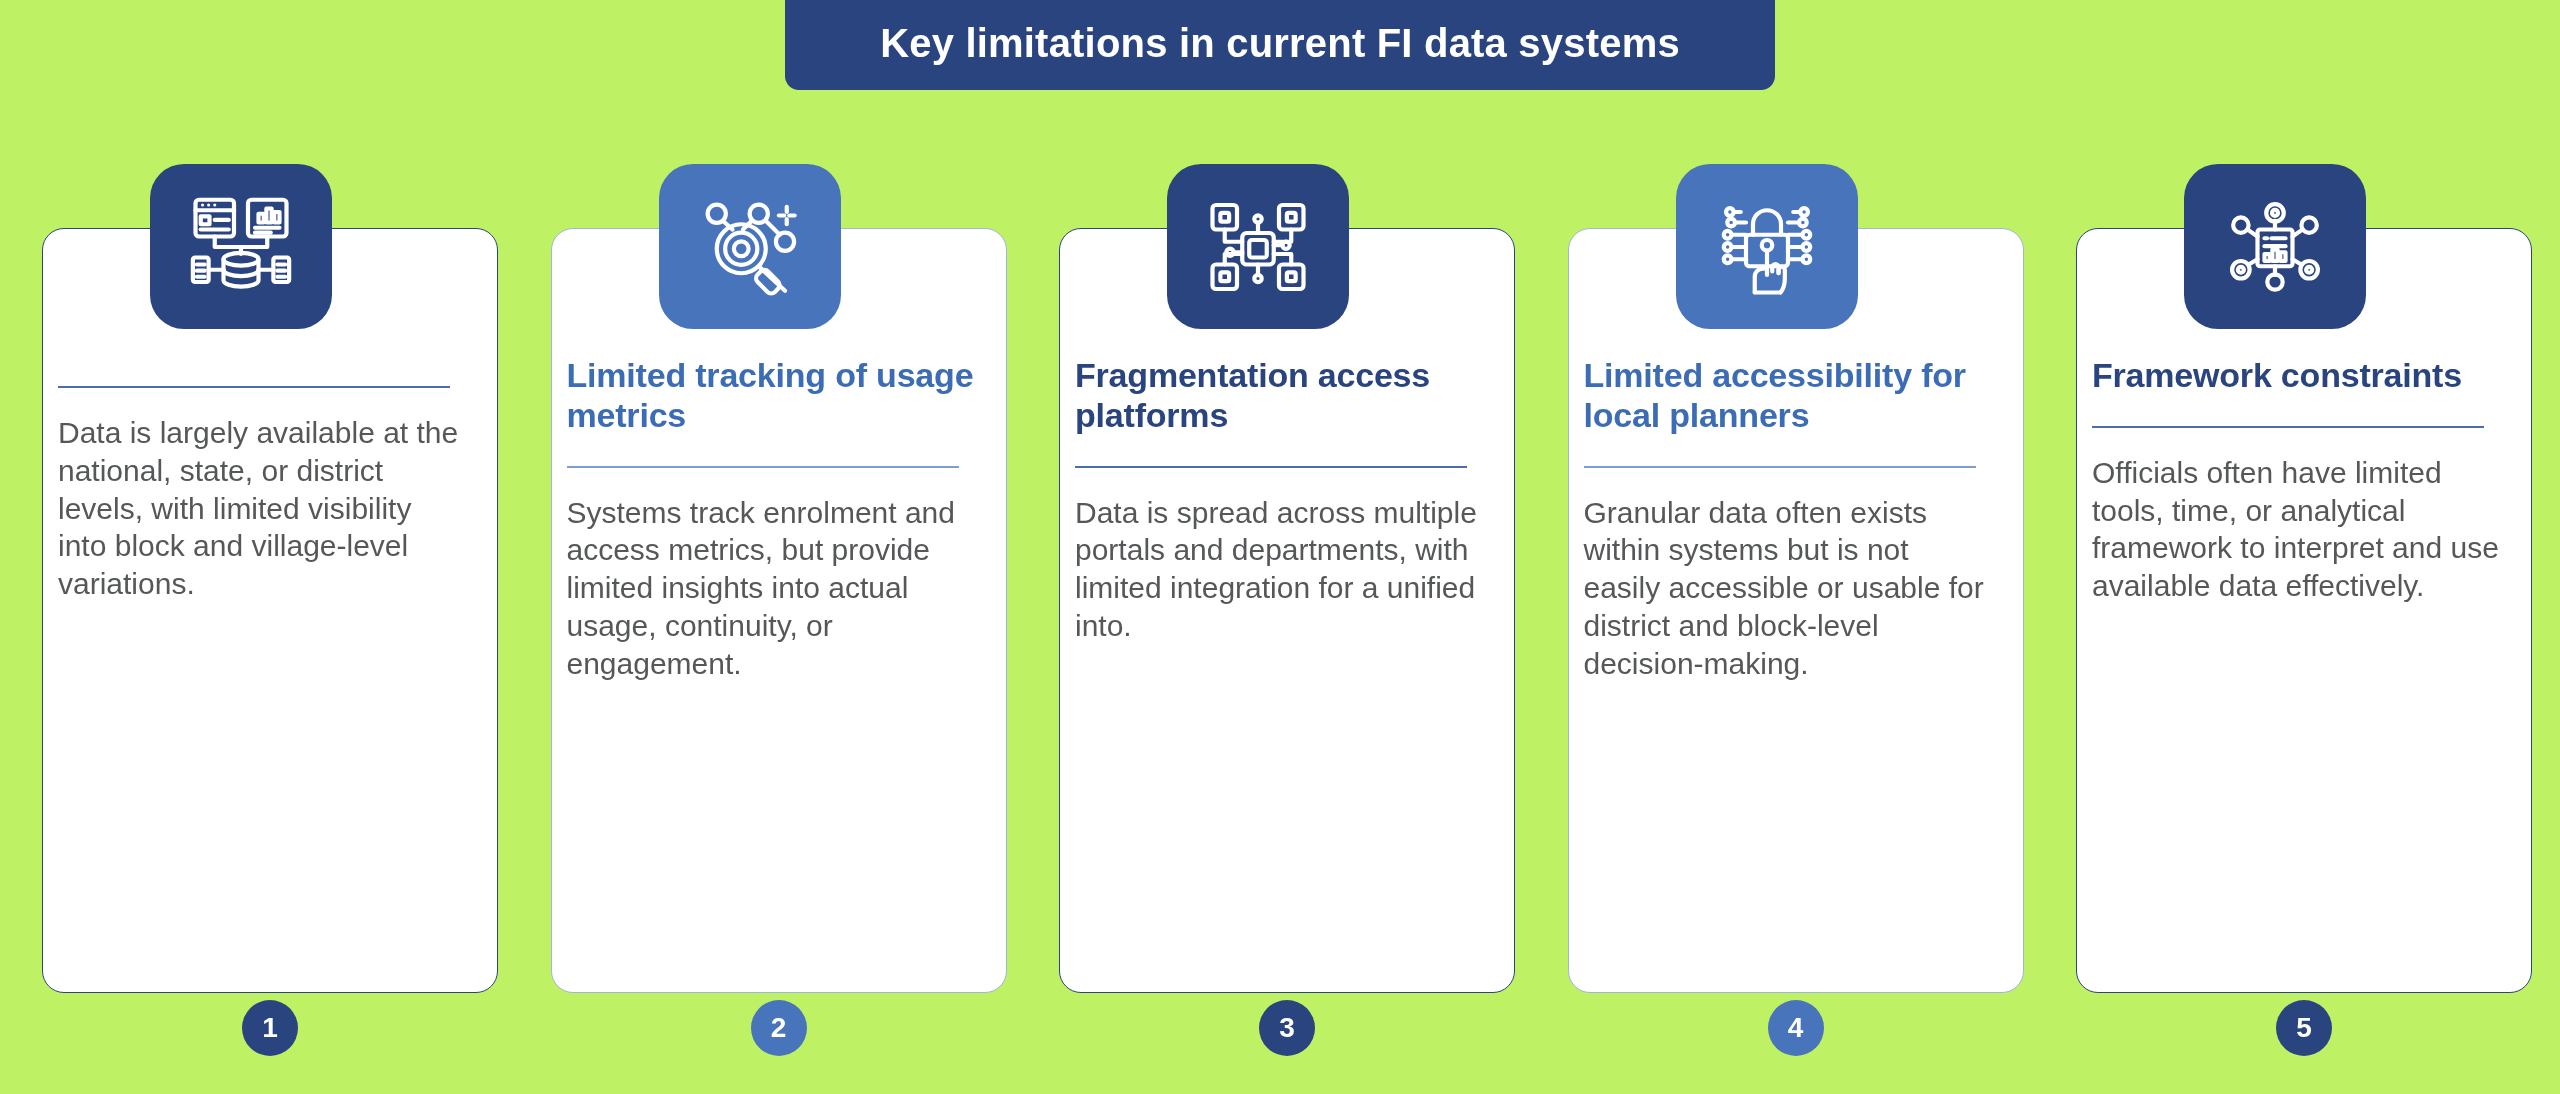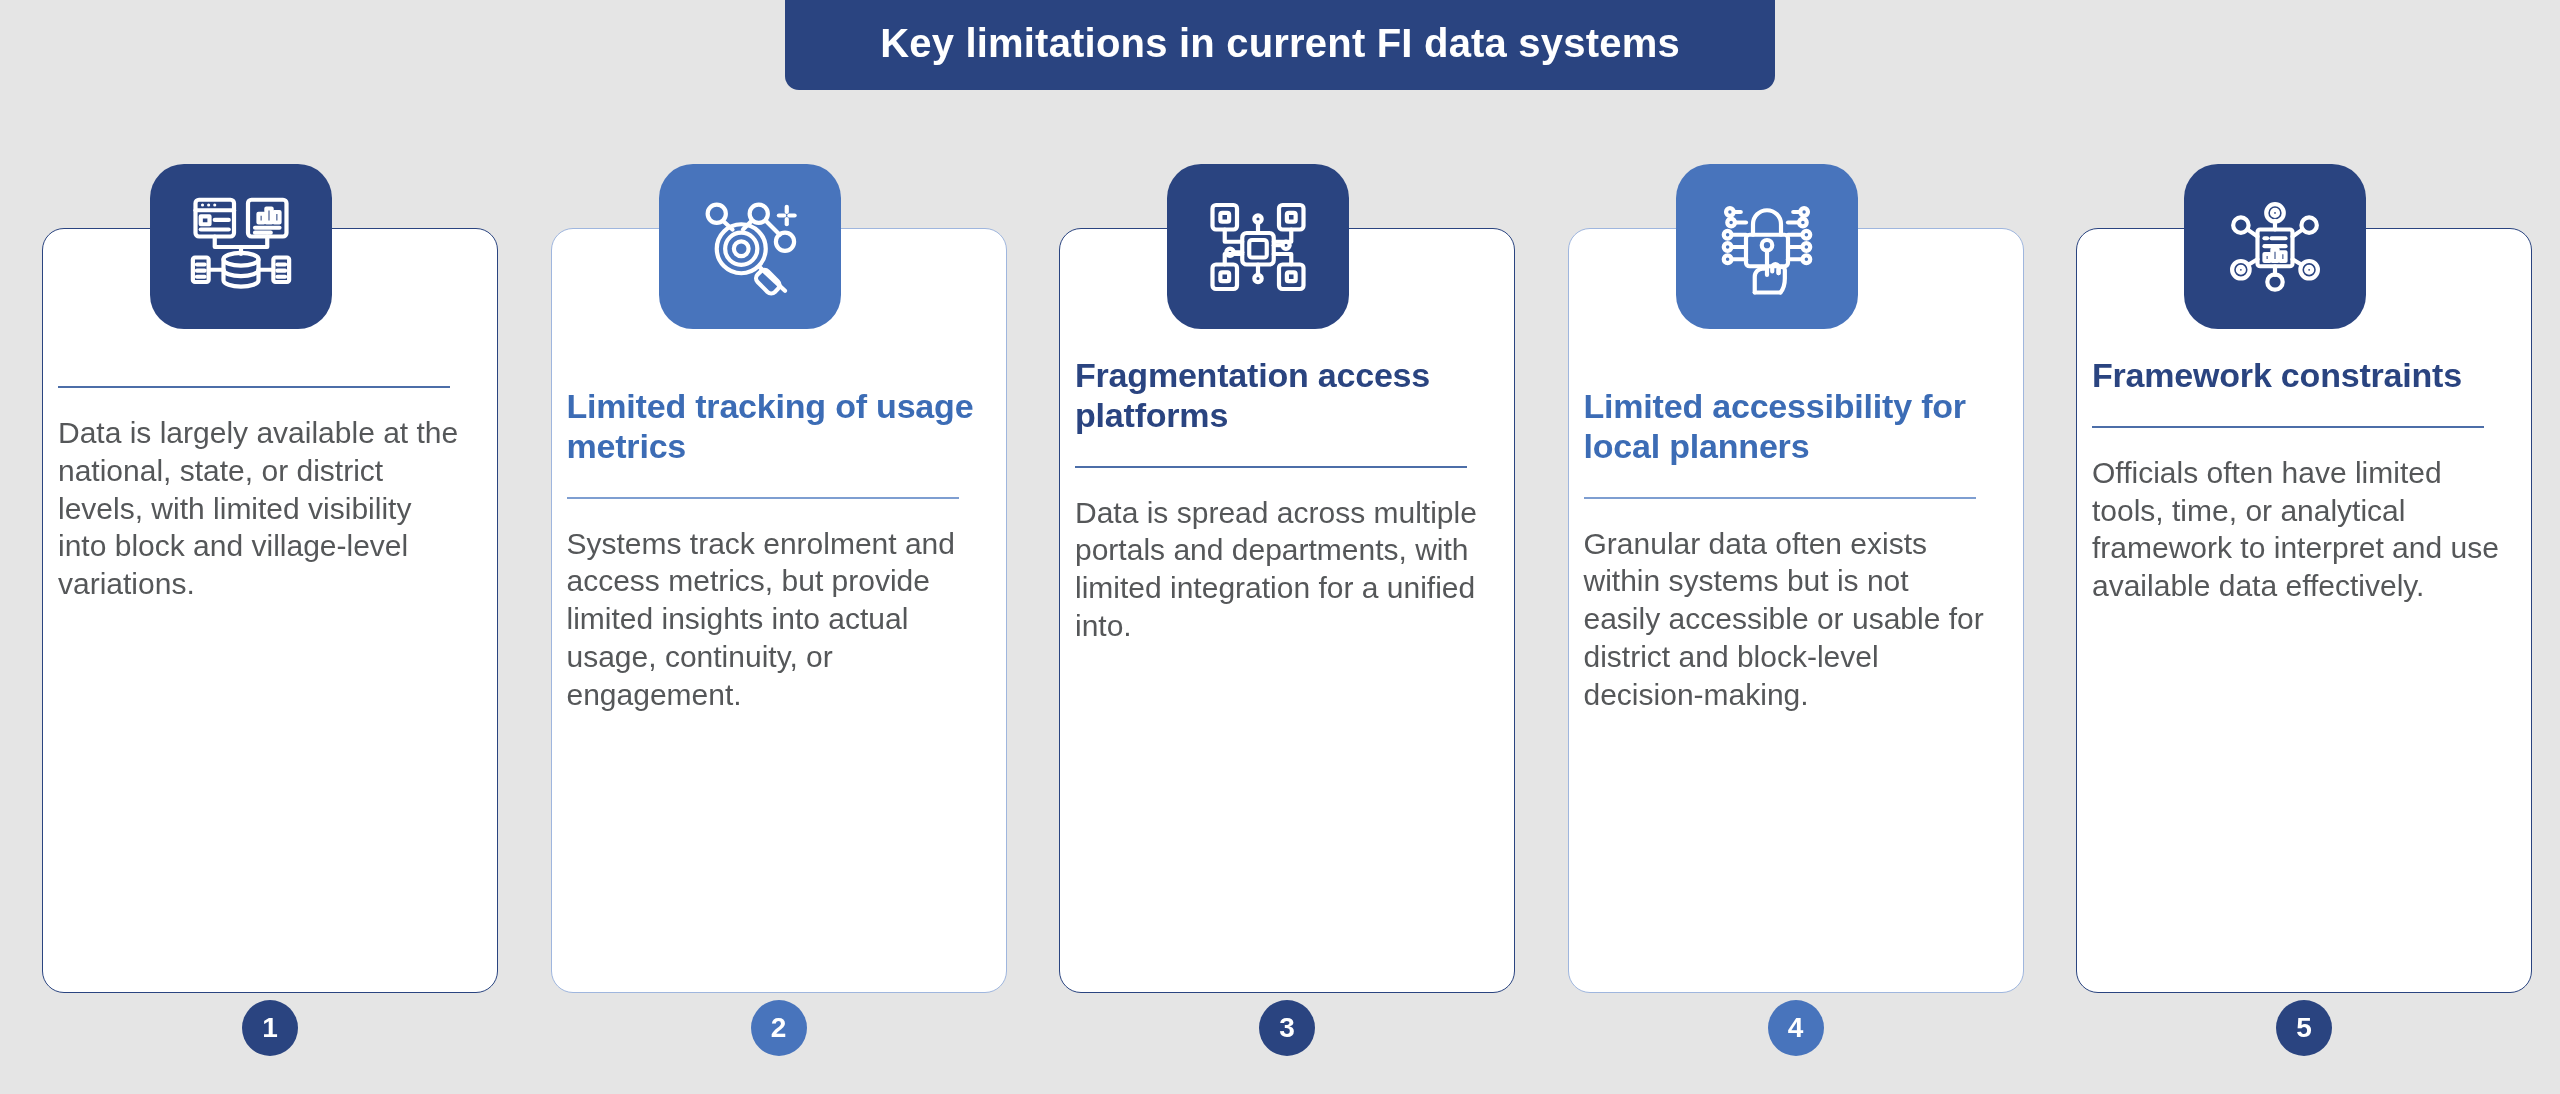--- a/index.html
+++ b/index.html
@@ -7,21 +7,21 @@
     width: 2560px;
     height: 1094px;
     background: #ffffff;
     font-family: "Liberation Sans", sans-serif;
     overflow: hidden;
   }
   .page {
     position: relative;
     width: 2560px;
     height: 1094px;
-    background: #e5e5e5;
+    background: #bef264;
   }
 
   
   .banner {
     position: absolute;
     left: 785px;
     top: -18px;
     width: 990px;
     height: 108px;
     background: #2A4480;
@@ -90,21 +90,21 @@
     width: 100%;
     padding: 128px 30px 0 30px;
   }
   .card-title {
     font-size: 34px;
     font-weight: bold;
     line-height: 1.17;
     color: #2A4480;
     letter-spacing: -.2px;
   }
-  .card-title.light { color: #3C6CB5; margin-top: 31px; }
+  .card-title.light { color: #3C6CB5; }
   .divider {
     margin-top: 30px;
     height: 2px;
     width: 392px;
     background: #4C6EA8;
   }
   .divider.light { background: #7E9ED1; }
   .card-desc {
     margin-top: 26px;
     font-size: 30px;

